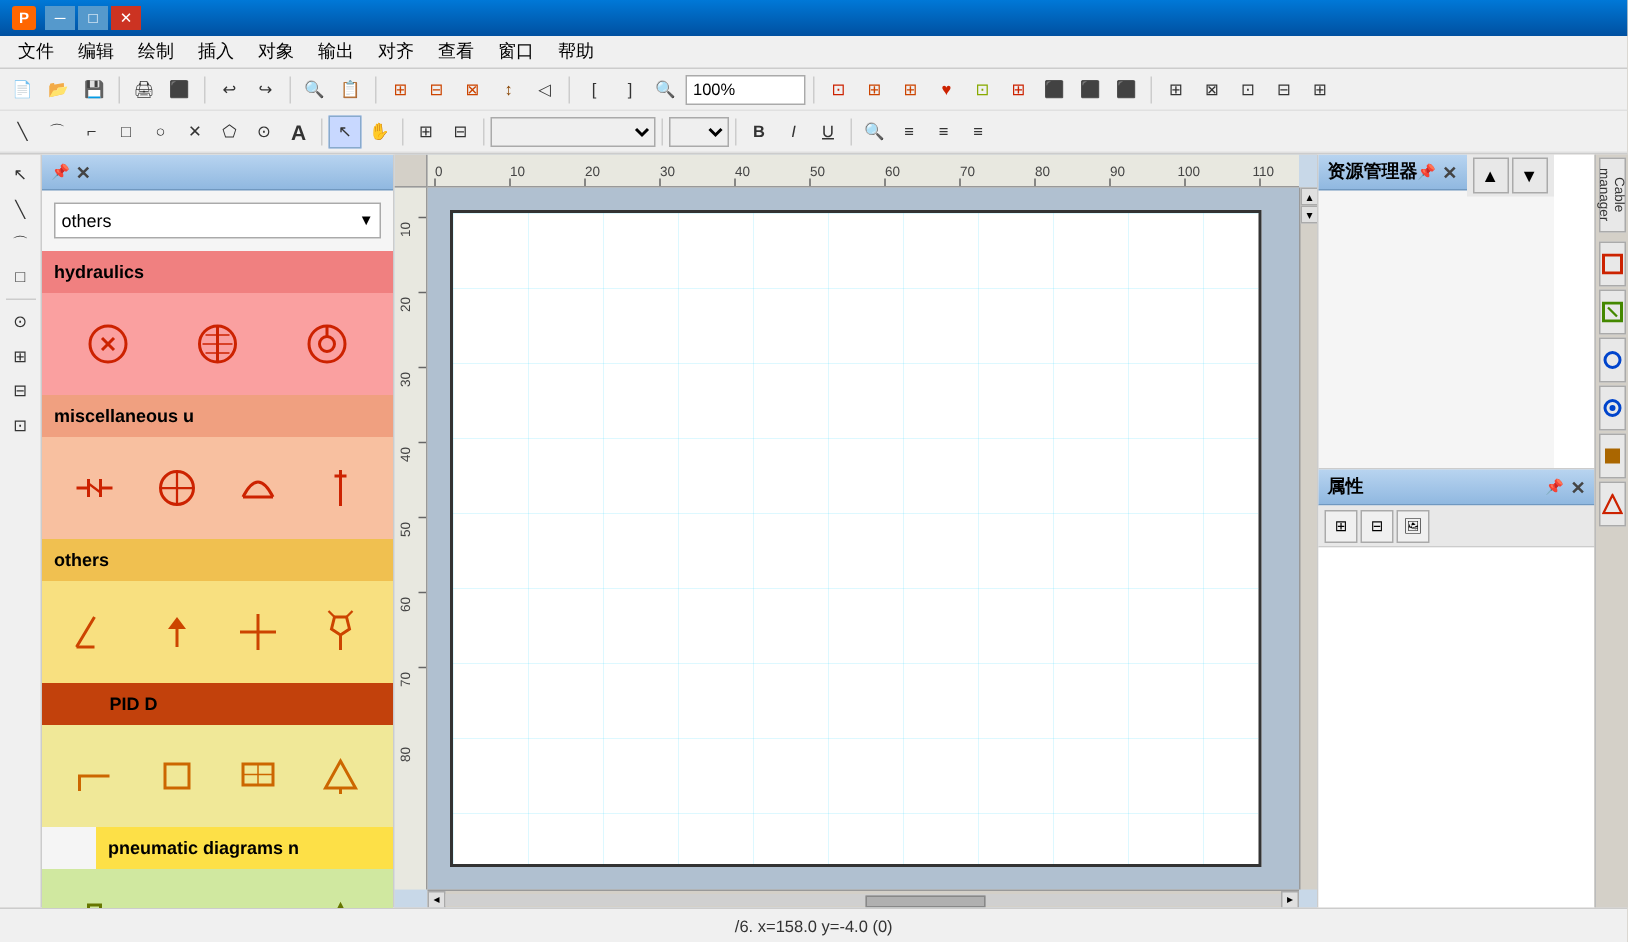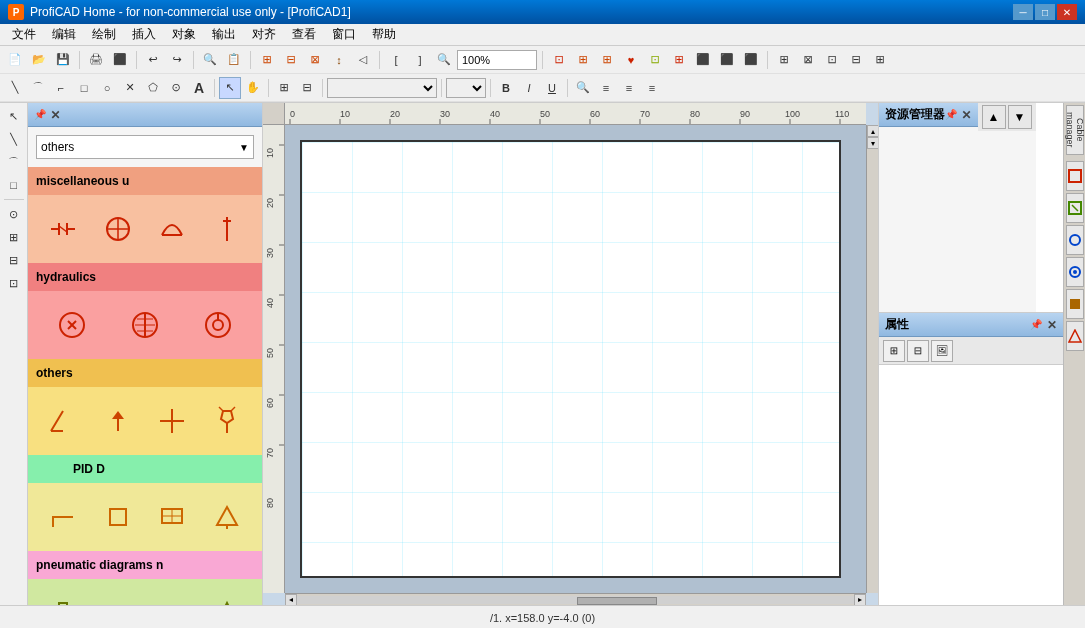--- a/index.html
+++ b/index.html
@@ -126,22 +126,22 @@
       align-items: center;
       padding: 0 8px;
       font-size: 12px;
       font-weight: bold;
       color: #000;
       cursor: pointer;
     }
     .cat-hydraulics .category-header { background: #f08080; }
     .cat-misc .category-header { background: #f0a080; }
     .cat-others .category-header { background: #f0c050; }
-    .cat-pid .category-header { background: #86efac; padding-left: 45px; }
-    .cat-pneumatic .category-header { background: #f9a8d4; }
+    .cat-pid .category-header { background: #c2410c; padding-left: 45px; }
+    .cat-pneumatic .category-header { background: #fde047; margin-left: 36px; }
 
     .category-icons {
       height: 68px;
       display: flex;
       align-items: center;
       justify-content: space-around;
       padding: 4px 8px;
     }
     .cat-hydraulics .category-icons { background: #faa0a0; }
     .cat-misc .category-icons { background: #f8c0a0; }
@@ -348,21 +348,20 @@
       padding: 2px 4px;
       gap: 1px;
       border-bottom: 1px solid #e0e0e0;
     }
   </style>
 </head>
 <body>
 
 <div class="title-bar">
   <div class="title-bar-icon">P</div>
-  <div class="title-bar-text">ProfiCAD Home - for non-commercial use only - [ProfiCAD1]</div>
   <div class="title-bar-buttons">
     <button class="title-btn">─</button>
     <button class="title-btn maximize">□</button>
     <button class="title-btn close">✕</button>
   </div>
 </div>
 
 <div class="menu-bar">
   <span class="menu-item">文件</span>
   <span class="menu-item">编辑</span>
@@ -478,20 +477,51 @@
 
     <div style="padding:4px;">
       <div class="symbols-dropdown">
         <span class="dropdown-text">others</span>
         <span class="dropdown-arrow">▼</span>
       </div>
     </div>
 
     <div class="symbols-list">
 
+      <div class="category-section cat-hydraulics">
+        <div class="category-header">
+          <span>hydraulics</span>
+        </div>
+        <div class="category-icons">
+          <div class="sym-icon">
+            <svg width="36" height="36" viewBox="0 0 36 36">
+              <circle cx="18" cy="18" r="12" fill="none" stroke="#cc2200" stroke-width="2"></circle>
+              <line x1="14" y1="14" x2="22" y2="22" stroke="#cc2200" stroke-width="2"></line>
+              <line x1="22" y1="14" x2="14" y2="22" stroke="#cc2200" stroke-width="2"></line>
+            </svg>
+          </div>
+          <div class="sym-icon">
+            <svg width="36" height="36" viewBox="0 0 36 36">
+              <circle cx="18" cy="18" r="12" fill="none" stroke="#cc2200" stroke-width="2"></circle>
+              <line x1="18" y1="6" x2="18" y2="30" stroke="#cc2200" stroke-width="2"></line>
+              <line x1="10" y1="12" x2="26" y2="12" stroke="#cc2200" stroke-width="1"></line>
+              <line x1="8" y1="18" x2="28" y2="18" stroke="#cc2200" stroke-width="1"></line>
+              <line x1="10" y1="24" x2="26" y2="24" stroke="#cc2200" stroke-width="1"></line>
+            </svg>
+          </div>
+          <div class="sym-icon">
+            <svg width="36" height="36" viewBox="0 0 36 36">
+              <circle cx="18" cy="18" r="12" fill="none" stroke="#cc2200" stroke-width="2"></circle>
+              <circle cx="18" cy="18" r="5" fill="none" stroke="#cc2200" stroke-width="2"></circle>
+              <line x1="18" y1="6" x2="18" y2="13" stroke="#cc2200" stroke-width="2"></line>
+            </svg>
+          </div>
+        </div>
+      </div>
+
       <div class="category-section cat-misc">
         <div class="category-header">
           <span>miscellaneous u</span>
         </div>
         <div class="category-icons">
           <div class="sym-icon">
             <svg width="36" height="36" viewBox="0 0 36 36">
               <line x1="6" y1="18" x2="14" y2="18" stroke="#cc2200" stroke-width="2"></line>
               <line x1="22" y1="18" x2="30" y2="18" stroke="#cc2200" stroke-width="2"></line>
               <line x1="14" y1="12" x2="14" y2="24" stroke="#cc2200" stroke-width="2"></line>
@@ -509,51 +539,20 @@
           <div class="sym-icon">
             <svg width="36" height="36" viewBox="0 0 36 36">
               <path d="M8,24 Q18,4 28,24" fill="none" stroke="#cc2200" stroke-width="2"></path>
               <line x1="8" y1="24" x2="28" y2="24" stroke="#cc2200" stroke-width="2"></line>
             </svg>
           </div>
           <div class="sym-icon">
             <svg width="36" height="36" viewBox="0 0 36 36">
               <line x1="18" y1="6" x2="18" y2="30" stroke="#cc2200" stroke-width="2"></line>
               <line x1="14" y1="10" x2="22" y2="10" stroke="#cc2200" stroke-width="2"></line>
-            </svg>
-          </div>
-        </div>
-      </div>
-
-      <div class="category-section cat-hydraulics">
-        <div class="category-header">
-          <span>hydraulics</span>
-        </div>
-        <div class="category-icons">
-          <div class="sym-icon">
-            <svg width="36" height="36" viewBox="0 0 36 36">
-              <circle cx="18" cy="18" r="12" fill="none" stroke="#cc2200" stroke-width="2"></circle>
-              <line x1="14" y1="14" x2="22" y2="22" stroke="#cc2200" stroke-width="2"></line>
-              <line x1="22" y1="14" x2="14" y2="22" stroke="#cc2200" stroke-width="2"></line>
-            </svg>
-          </div>
-          <div class="sym-icon">
-            <svg width="36" height="36" viewBox="0 0 36 36">
-              <circle cx="18" cy="18" r="12" fill="none" stroke="#cc2200" stroke-width="2"></circle>
-              <line x1="18" y1="6" x2="18" y2="30" stroke="#cc2200" stroke-width="2"></line>
-              <line x1="10" y1="12" x2="26" y2="12" stroke="#cc2200" stroke-width="1"></line>
-              <line x1="8" y1="18" x2="28" y2="18" stroke="#cc2200" stroke-width="1"></line>
-              <line x1="10" y1="24" x2="26" y2="24" stroke="#cc2200" stroke-width="1"></line>
-            </svg>
-          </div>
-          <div class="sym-icon">
-            <svg width="36" height="36" viewBox="0 0 36 36">
-              <circle cx="18" cy="18" r="12" fill="none" stroke="#cc2200" stroke-width="2"></circle>
-              <circle cx="18" cy="18" r="5" fill="none" stroke="#cc2200" stroke-width="2"></circle>
-              <line x1="18" y1="6" x2="18" y2="13" stroke="#cc2200" stroke-width="2"></line>
             </svg>
           </div>
         </div>
       </div>
 
       <div class="category-section cat-others">
         <div class="category-header">
           <span>others</span>
         </div>
         <div class="category-icons">
@@ -809,14 +808,14 @@
     </button>
     <button class="far-btn" style="height:30px;">
       <svg width="14" height="14" viewBox="0 0 14 14">
           <polygon points="7,1 13,13 1,13" fill="none" stroke="#cc2200" stroke-width="1.5"></polygon>
         </svg>
     </button>
   </div>
 </div>
 
 <div class="status-bar">
-  <span class="status-coords">/1.  x=158.0  y=-4.0  (0)</span>
+  <span class="status-coords">/6.  x=158.0  y=-4.0  (0)</span>
 </div>
 
 </body></html>

